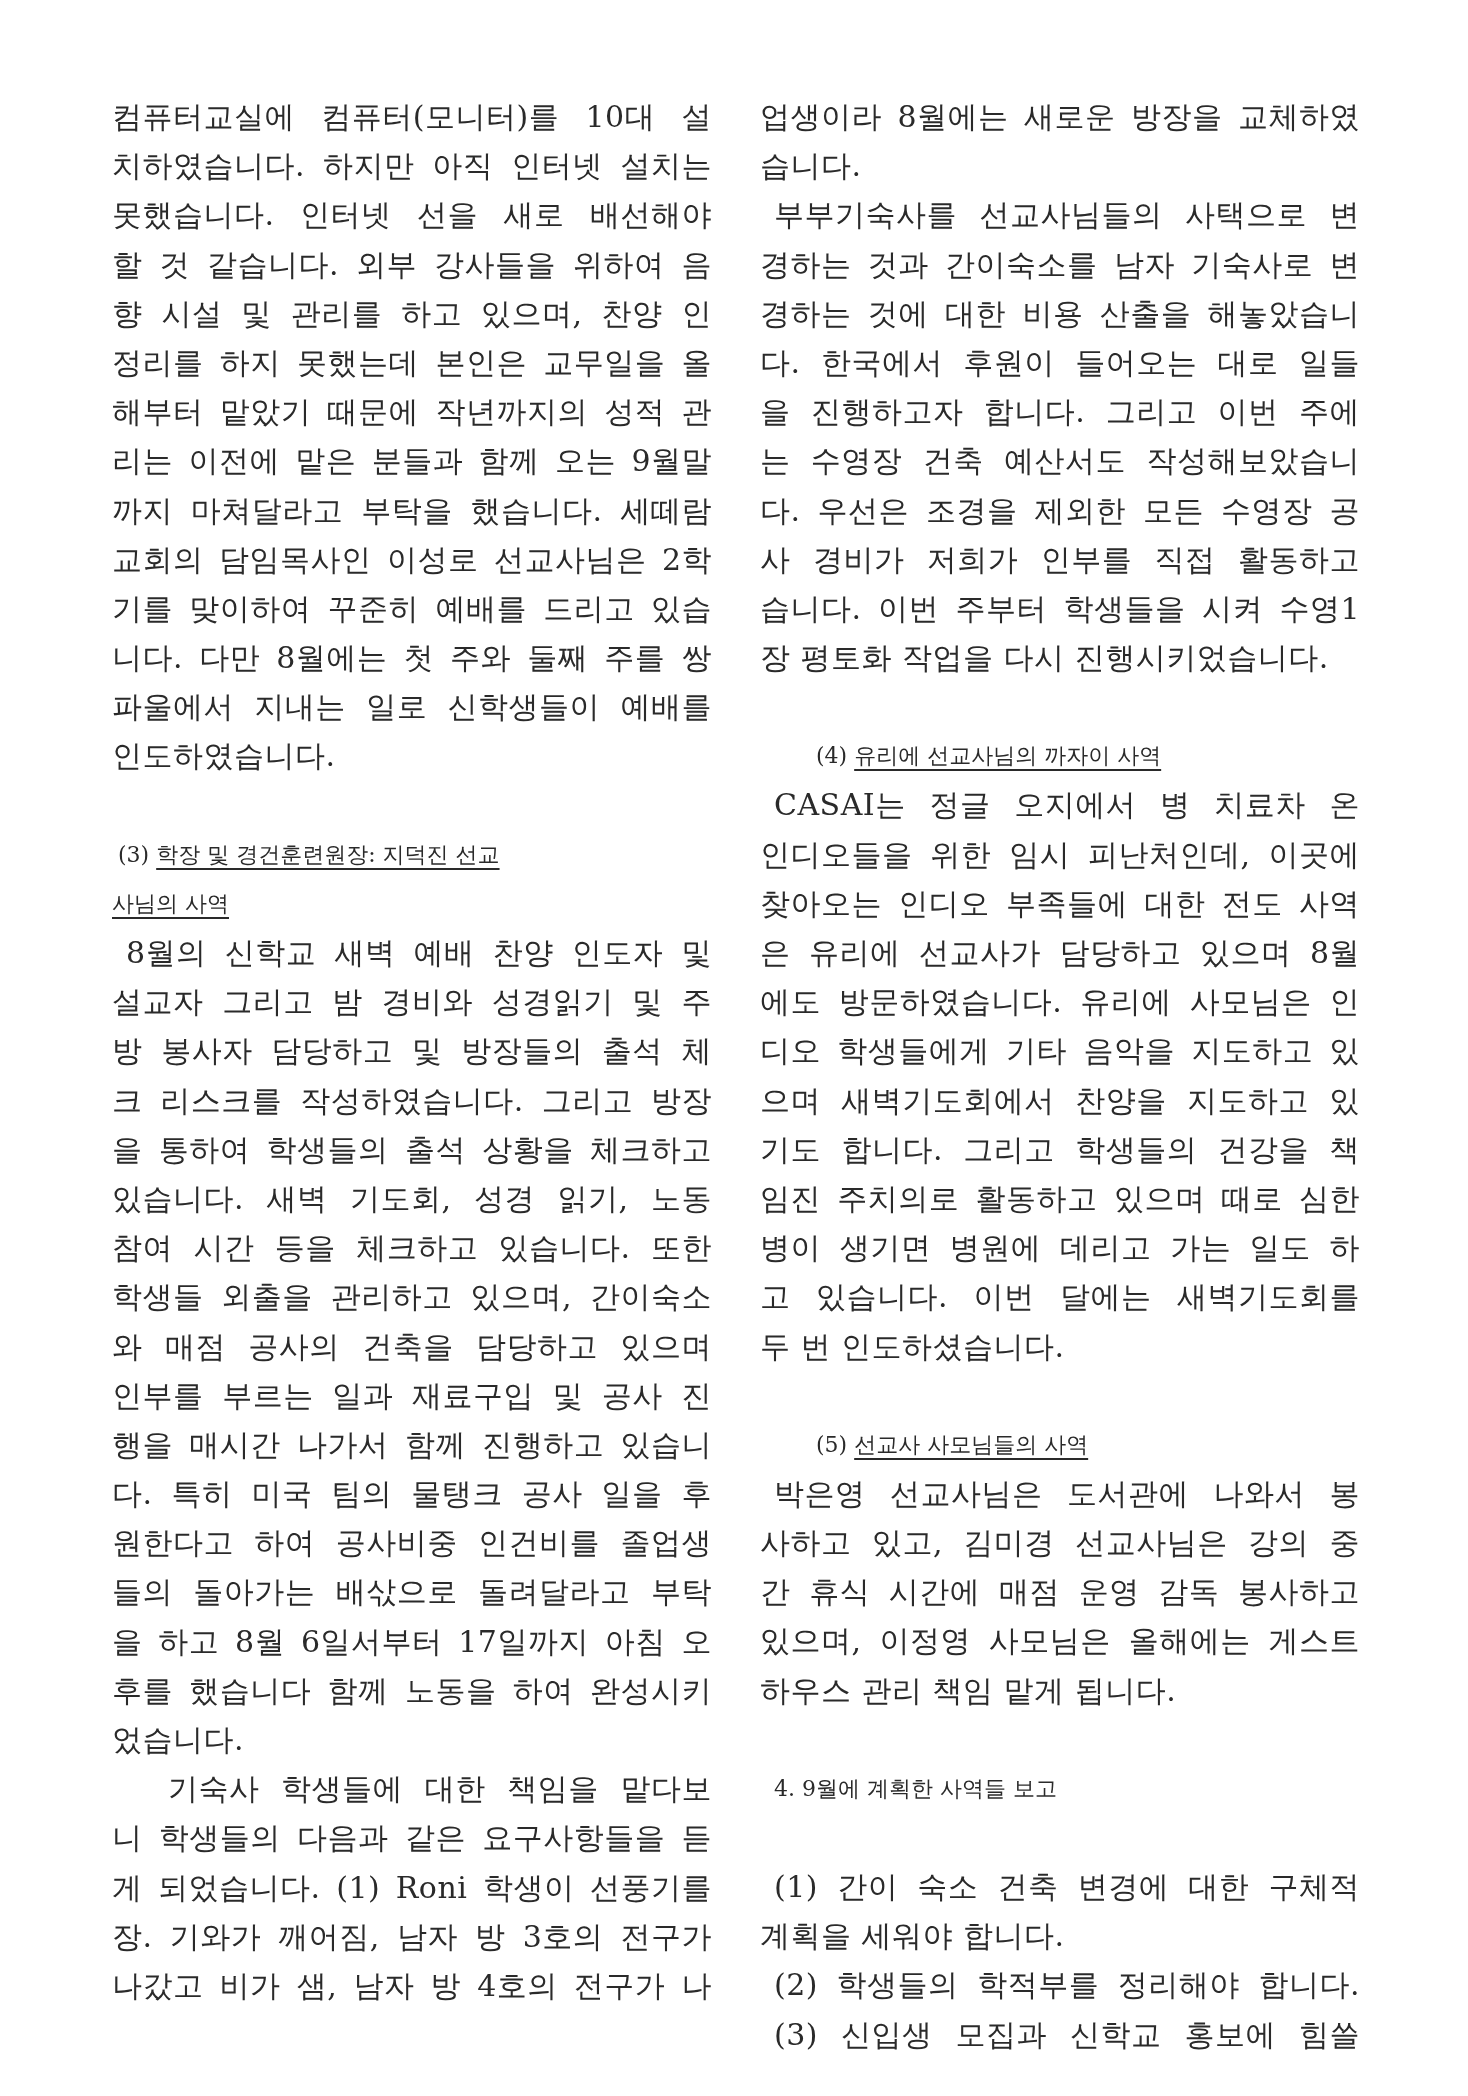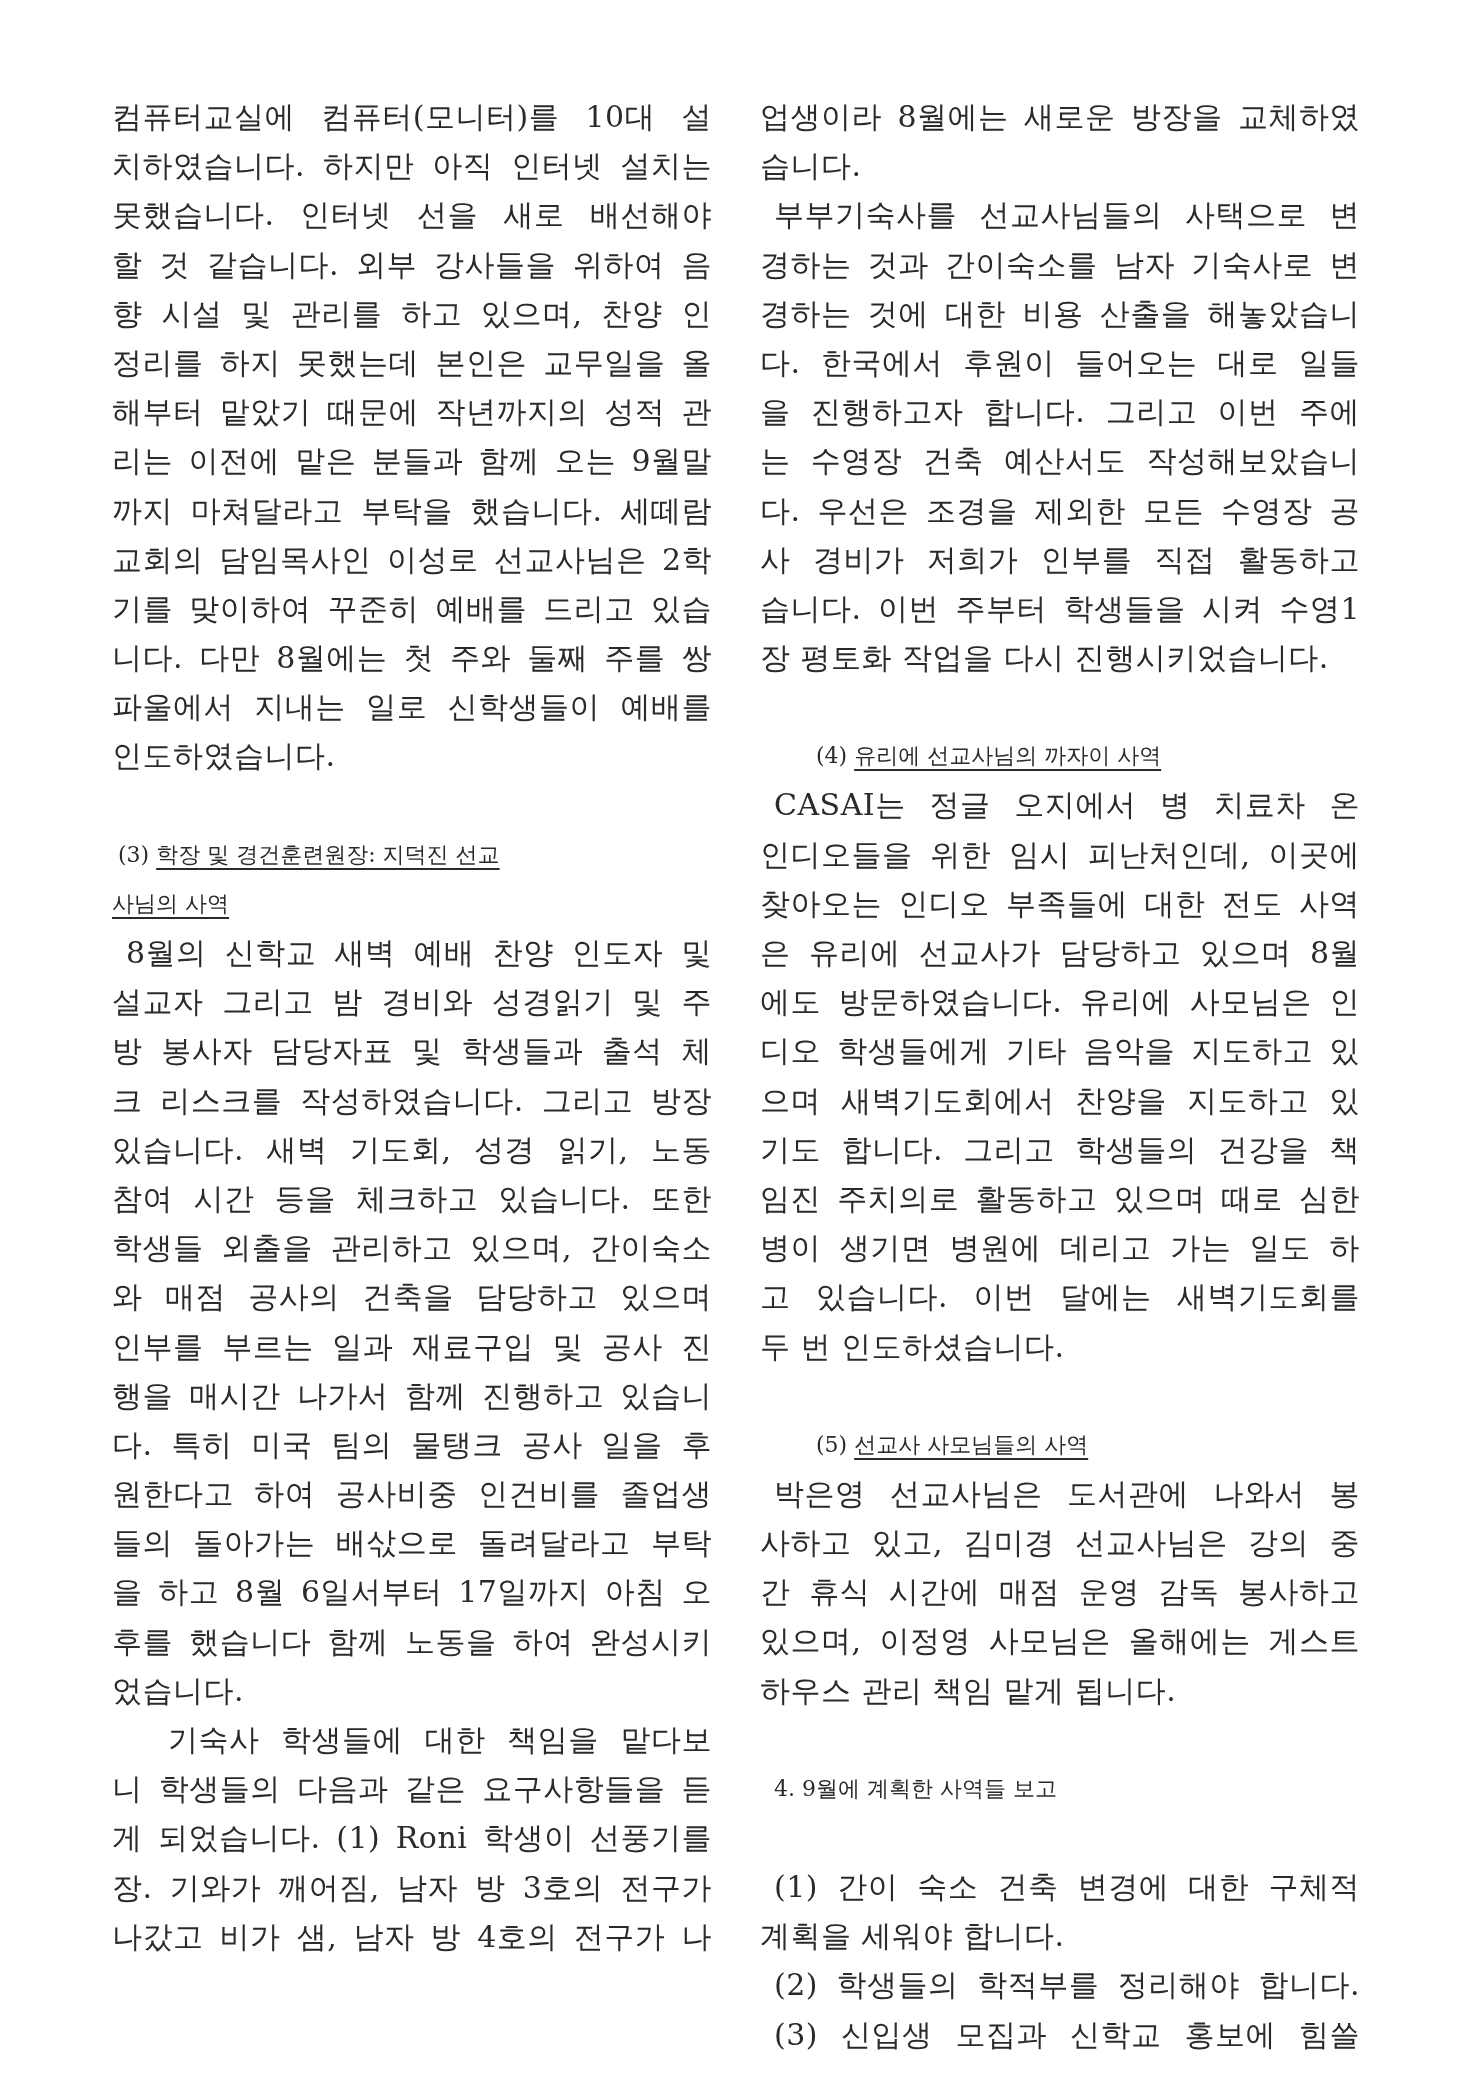--- a/index.html
+++ b/index.html
@@ -41,22 +41,23 @@
       <span>(3)</span>
       <span class="ul">학장 및 경건훈련원장: 지덕진 선교</span>
     </div>
     <div class="heading">
       <span class="ul">사님의 사역</span>
     </div>
   </div>
   <div>
     <div class="line" style="padding-left:14px;"> 8월의 신학교 새벽 예배 찬양 인도자 및</div>
     <div class="line">설교자 그리고 밤 경비와 성경읽기 및 주</div>
-    <div class="line">방 봉사자 담당자표 및 학생들과 출석 체</div>
+    <div class="line">방 봉사자 담당하고 및 방장들의 출석 체</div>
     <div class="line">크 리스크를 작성하였습니다. 그리고 방장</div>
+    <div class="line">을 통하여 학생들의 출석 상황을 체크하고</div>
     <div class="line">있습니다. 새벽 기도회, 성경 읽기, 노동</div>
     <div class="line">참여 시간 등을 체크하고 있습니다. 또한</div>
     <div class="line">학생들 외출을 관리하고 있으며, 간이숙소</div>
     <div class="line">와 매점 공사의 건축을 담당하고 있으며</div>
     <div class="line">인부를 부르는 일과 재료구입 및 공사 진</div>
     <div class="line">행을 매시간 나가서 함께 진행하고 있습니</div>
     <div class="line">다. 특히 미국 팀의 물탱크 공사 일을 후</div>
     <div class="line">원한다고 하여 공사비중 인건비를 졸업생</div>
     <div class="line">들의 돌아가는 배삯으로 돌려달라고 부탁</div>
     <div class="line">을 하고 8월 6일서부터 17일까지 아침 오</div>

